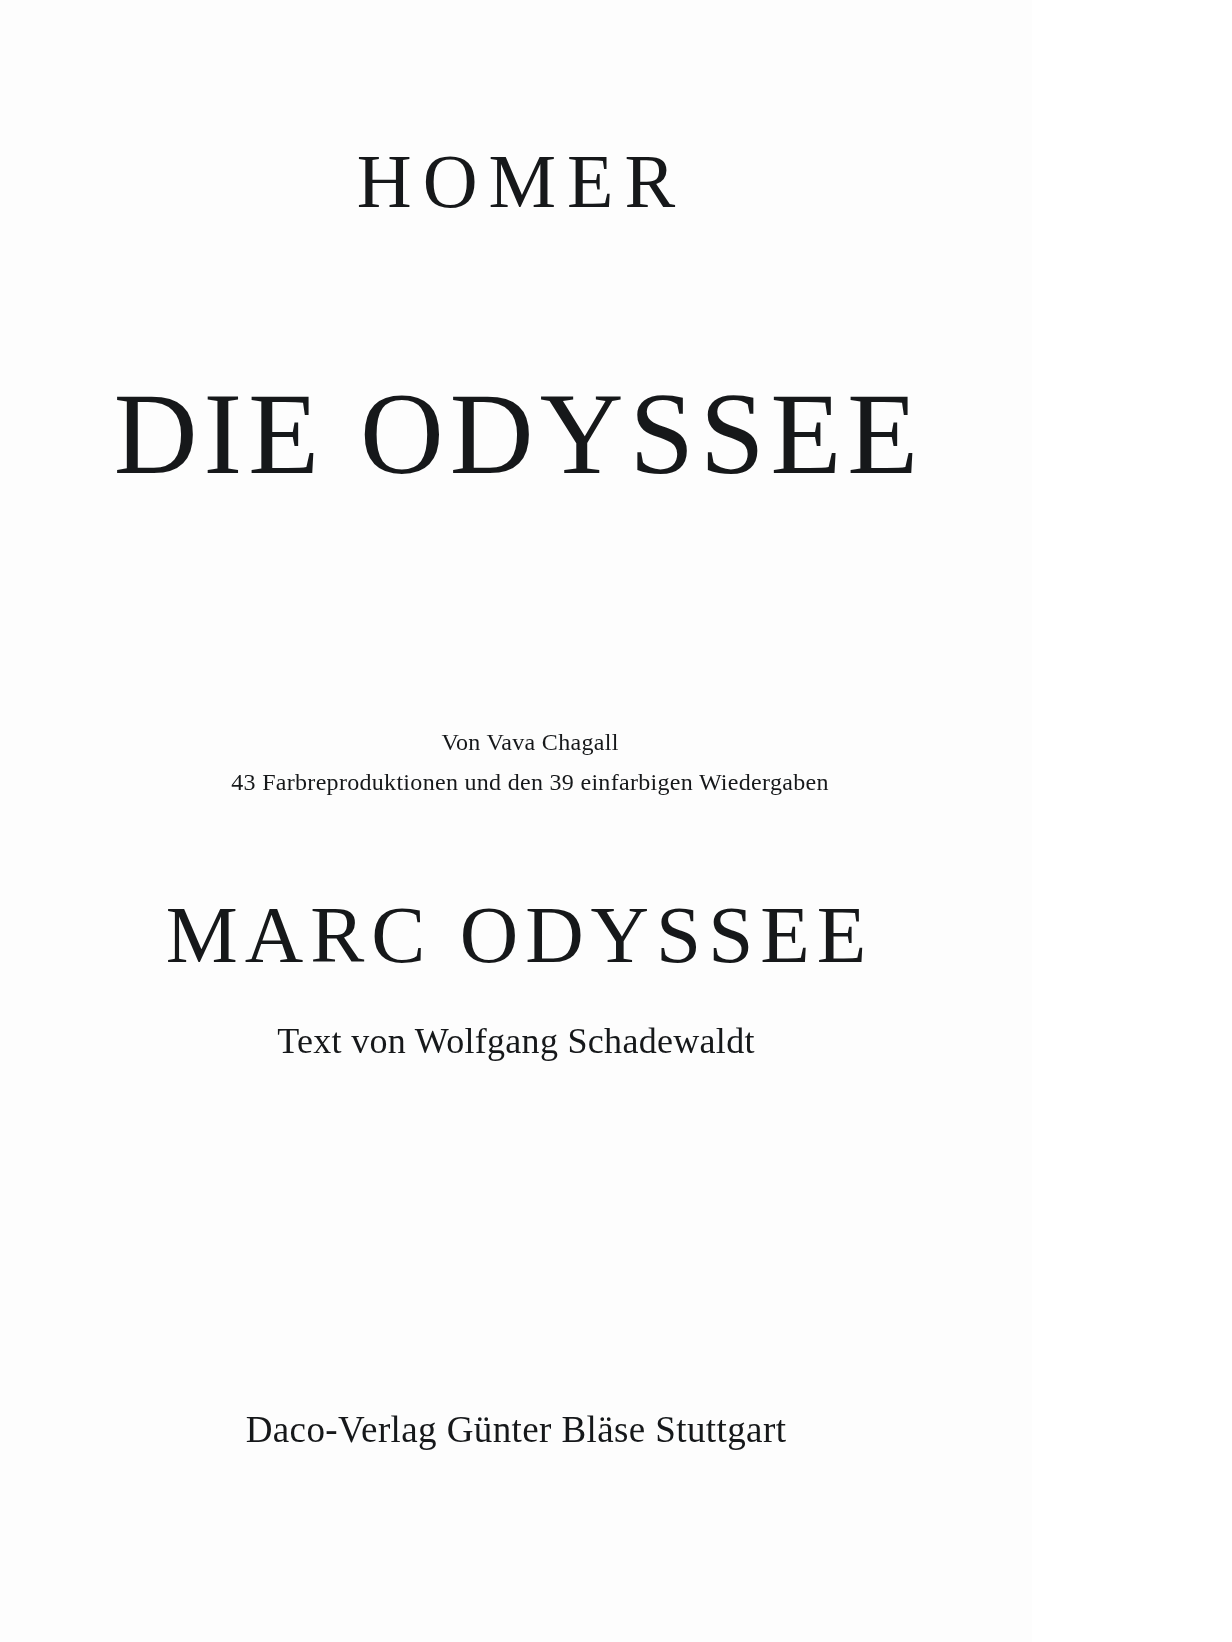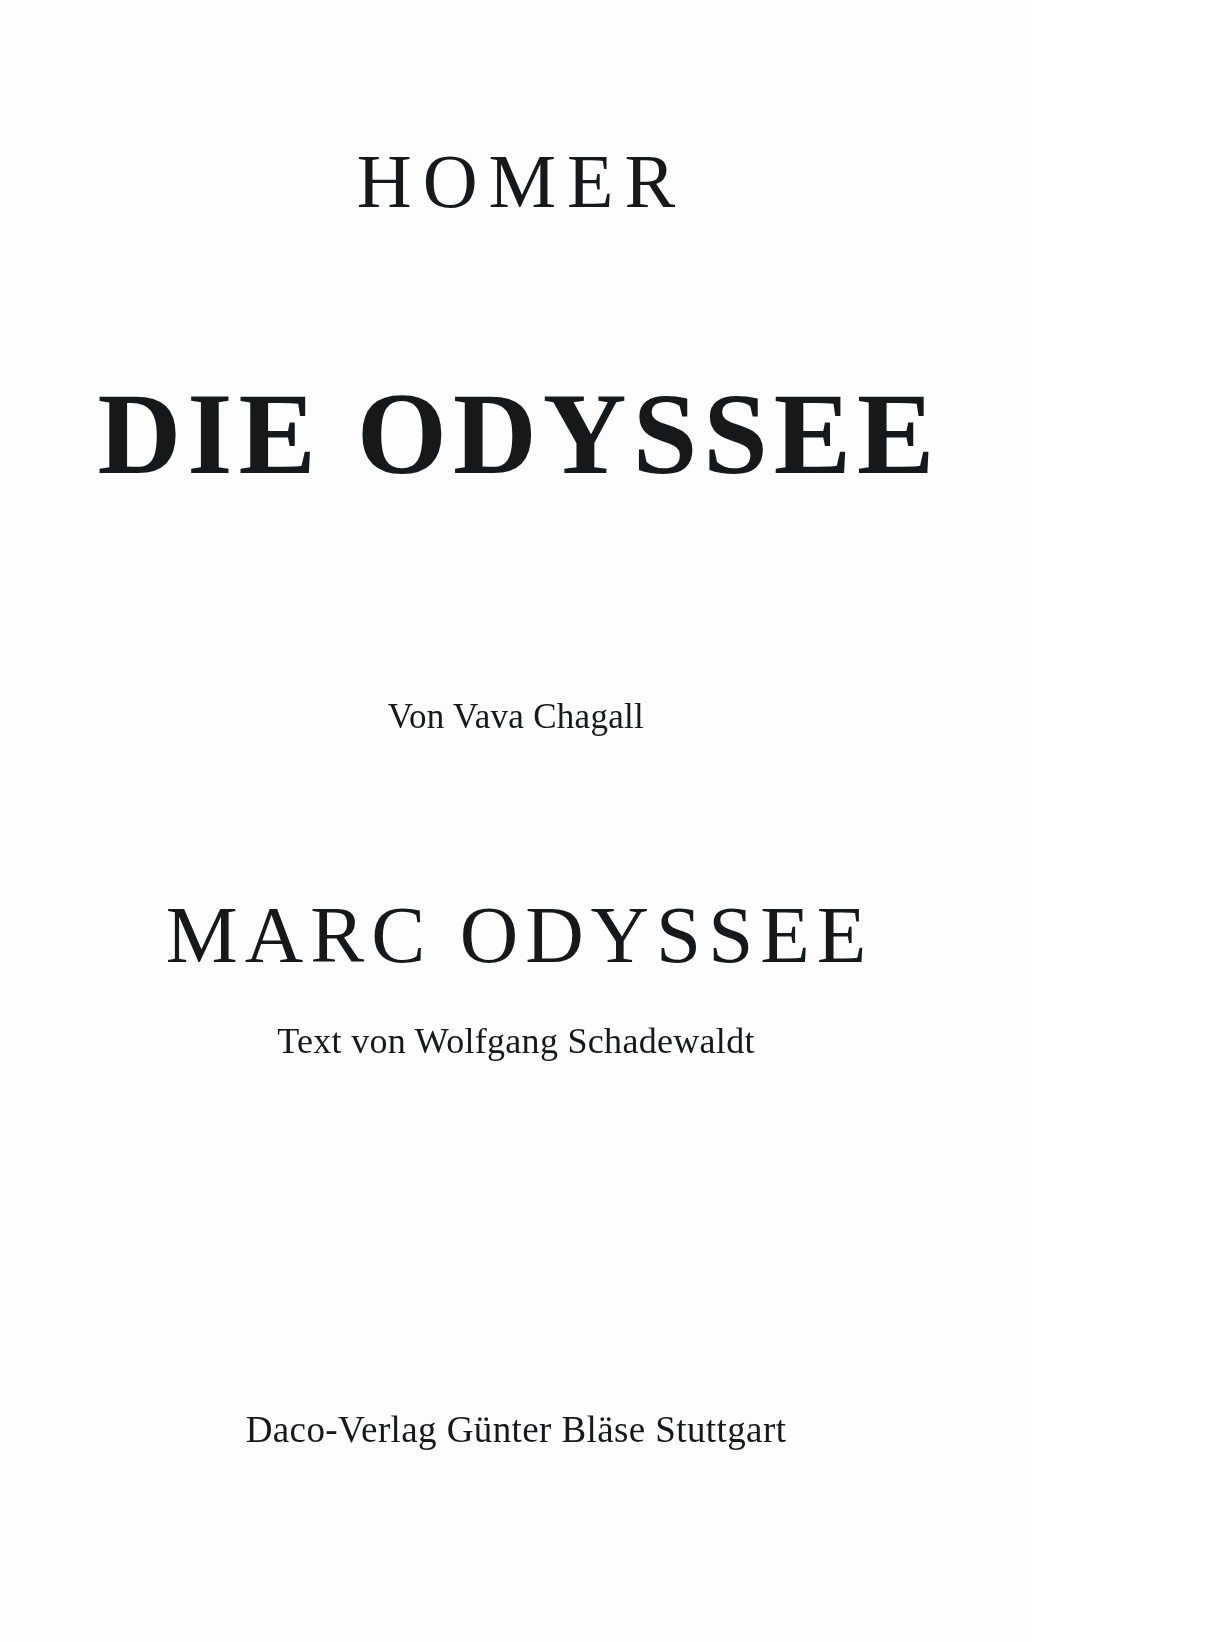--- a/index.html
+++ b/index.html
@@ -37,31 +37,32 @@
     font-weight: 400;
     line-height: 1.05;
     text-indent: 11px;
   }
 
   
   .title-line {
     top: 374px;
     font-size: 116px;
     letter-spacing: 6px;
-    font-weight: 700;
+    font-weight: 400;
     line-height: 1.05;
     text-indent: 6px;
   }
 
   
   .credit-block {
-    top: 697px;
-    font-size: 35px;
+    top: 722px;
+    font-size: 24px;
     line-height: 40px;
     letter-spacing: 0.3px;
+    margin-left: 14px;
   }
   .credit-block div {
     white-space: nowrap;
   }
 
   
   .illustrator-line {
     top: 893px;
     font-size: 81px;
     letter-spacing: 7px;
@@ -90,20 +91,21 @@
 <body>
 
 <div class="page">
 
   <div class="block author-line">HOMER</div>
 
   <div class="block title-line">DIE ODYSSEE</div>
 
   <div class="block credit-block">
     <div>Von Vava Chagall</div>
+    <div>43 Farbreproduktionen und den 39 einfarbigen Wiedergaben</div>
   </div>
 
   <div class="block illustrator-line">MARC ODYSSEE</div>
 
   <div class="block text-credit-line">Text von Wolfgang Schadewaldt</div>
 
   <div class="block publisher-line">Daco-Verlag Günter Bläse Stuttgart</div>
 
 </div>
 

